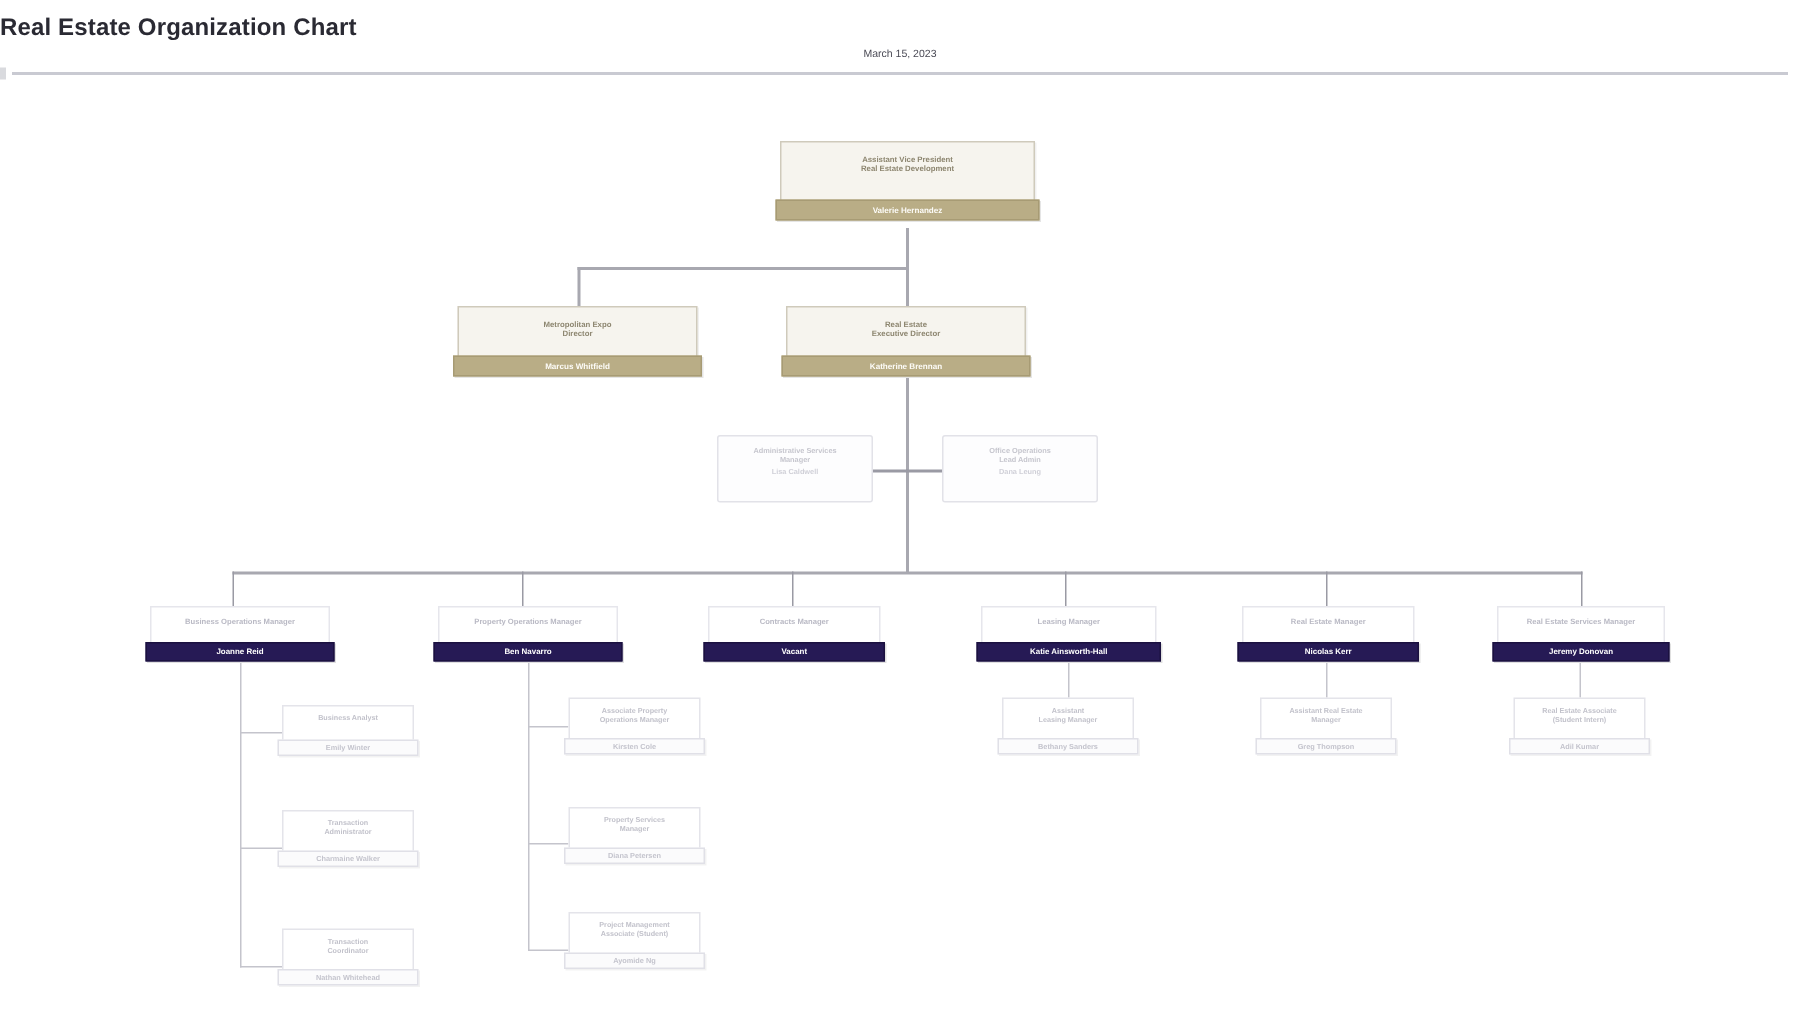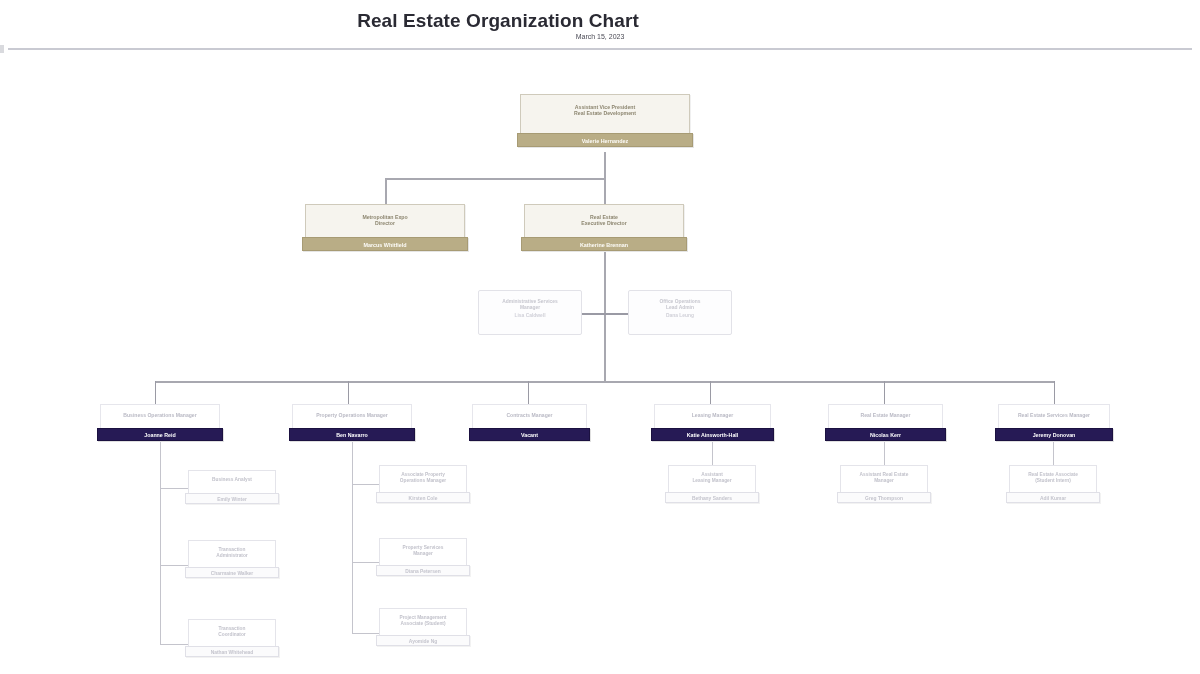--- a/index.html
+++ b/index.html
@@ -19,22 +19,22 @@
   #header {
     position: absolute;
     left: 0; top: 0;
     width: 1200px;
     height: 52px;
   }
   #chart-title {
     position: absolute;
     left: 0; top: 10px;
     width: 996px;
-    text-align: center;
-    font-size: 19px;
+    text-align: left;
+    font-size: 16px;
     font-weight: bold;
     color: #2a2a33;
     letter-spacing: 0.1px;
   }
   #chart-subtitle {
     position: absolute;
     left: 0; top: 33px;
     width: 1200px;
     text-align: center;
     font-size: 7px;

